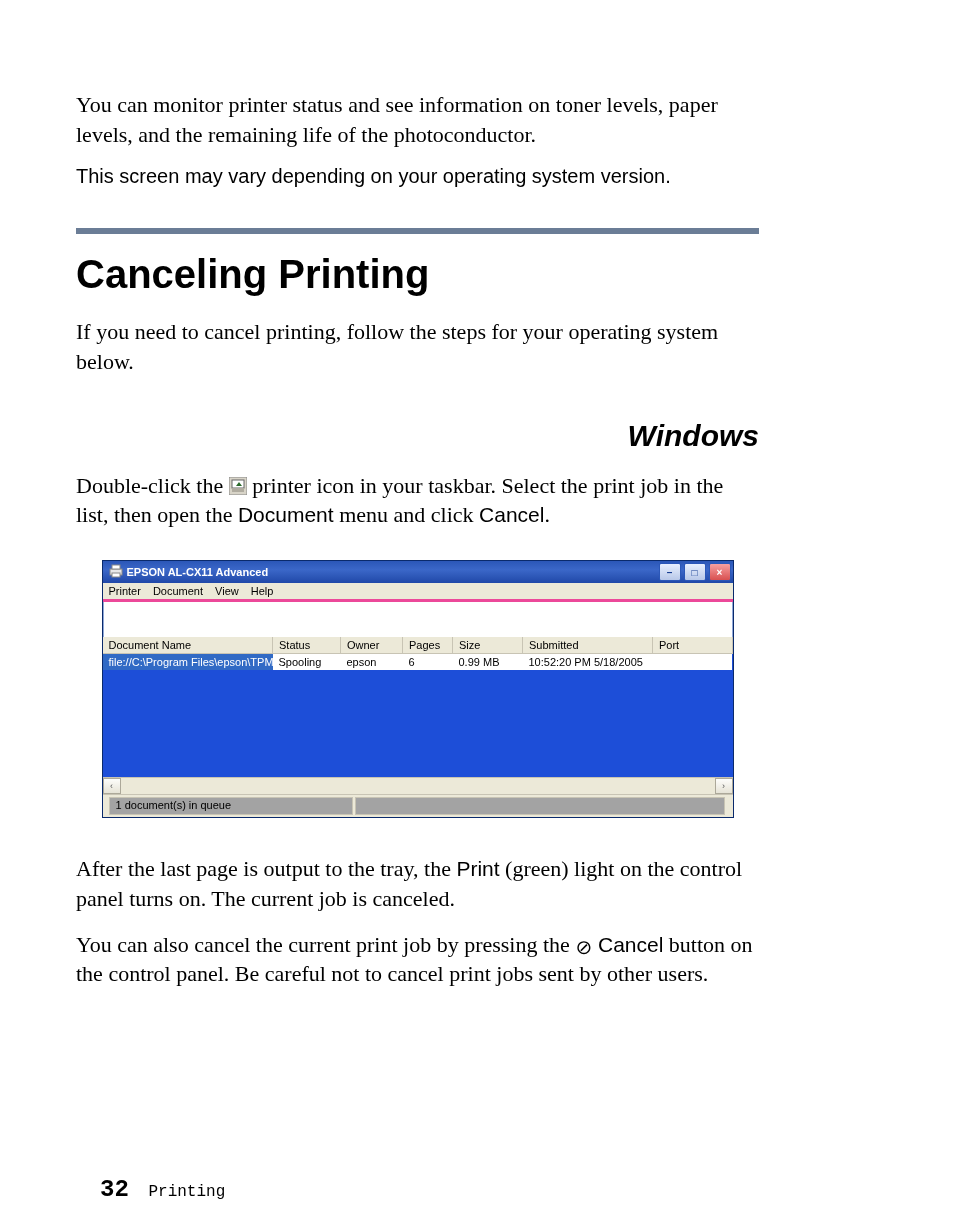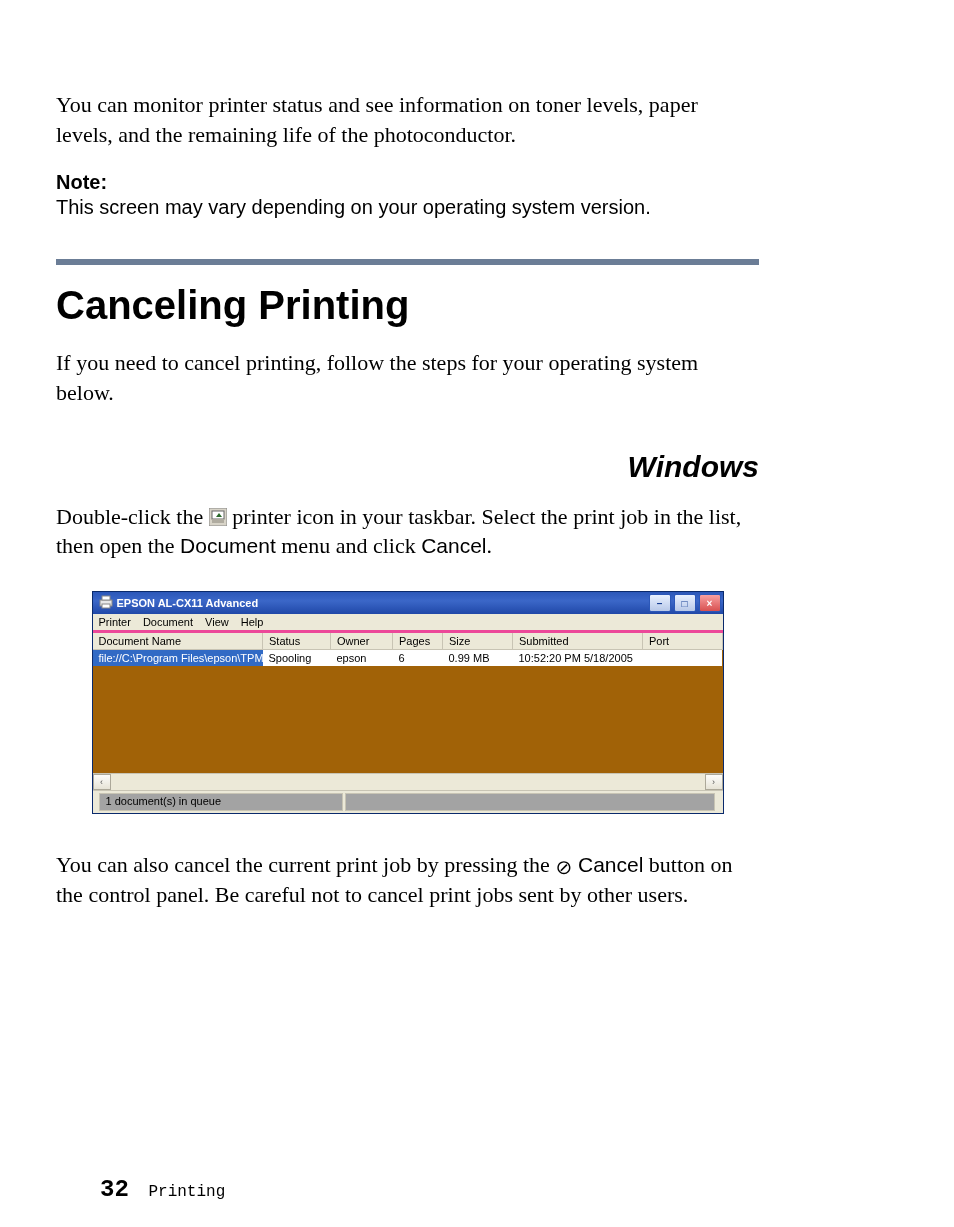--- a/index.html
+++ b/index.html
@@ -7,21 +7,21 @@
     margin: 0;
     padding: 0;
     background: #fff;
     color: #000;
     font-family: Georgia, "Times New Roman", serif;
   }
   .page {
     width: 859px;
     height: 1227px;
     box-sizing: border-box;
-    padding: 90px 100px 40px 56px;
+    padding: 90px 100px 40px 76px;
     position: relative;
   }
   .body-text {
     font-size: 22px;
     line-height: 1.35;
     margin: 0 0 16px 0;
   }
   .note-heading {
     font-family: Arial, Helvetica, sans-serif;
     font-weight: bold;
@@ -106,24 +106,25 @@
   .winbtn.close { background: linear-gradient(#f8a0a0, #d85050); color: #fff; }
   .menubar {
     background: #ece9d8;
     border-bottom: 3px solid #ec4899;
     padding: 2px 6px;
     display: flex;
     gap: 12px;
   }
   .menubar span { }
   .queue {
-    background: #a16207;
+    background: #1d4ed8;
     height: 140px;
     overflow: hidden;
     position: relative;
+    margin-top: 35px;
   }
   table.queue-table {
     width: 100%;
     border-collapse: collapse;
     table-layout: fixed;
   }
   .queue-table th {
     text-align: left;
     font-weight: normal;
     background: #ece9d8;
@@ -195,21 +196,20 @@
     margin-right: 10px;
   }
 </style>
 </head>
 <body>
 
 <div class="page">
 
   <p class="body-text">You can monitor printer status and see information on toner levels, paper levels, and the remaining life of the photoconductor.</p>
 
-  <div class="note-heading">Note:</div>
   <div class="note-body">This screen may vary depending on your operating system version.</div>
 
   <div class="rule"></div>
 
   <h1 class="section-title">Canceling Printing</h1>
 
   <p class="body-text">If you need to cancel printing, follow the steps for your operating system below.</p>
 
   <h2 class="subsection-title">Windows</h2>
 
@@ -281,20 +281,23 @@
       <div class="arrow">‹</div>
       <div class="track"></div>
       <div class="arrow">›</div>
     </div>
     <div class="statusbar">
       <div class="cell">1 document(s) in queue</div>
       <div class="cell" style="flex:1;min-width:auto"></div>
     </div>
   </div>
 
+  <p class="body-text">
+    <span>After the last page is output to the tray, the </span><span class="ui-word">Print</span><span> (green) light on the control panel turns on. The current job is canceled.</span>
+  </p>
 
   <p class="body-text">
     <span>You can also cancel the current print job by pressing the </span><span class="cancel-glyph">⊘</span><span class="ui-word"> Cancel</span><span> button on the control panel. Be careful not to cancel print jobs sent by other users.</span>
   </p>
 
   <div class="footer">
     <span class="pageno">32</span>
     <span>Printing</span>
   </div>
 

